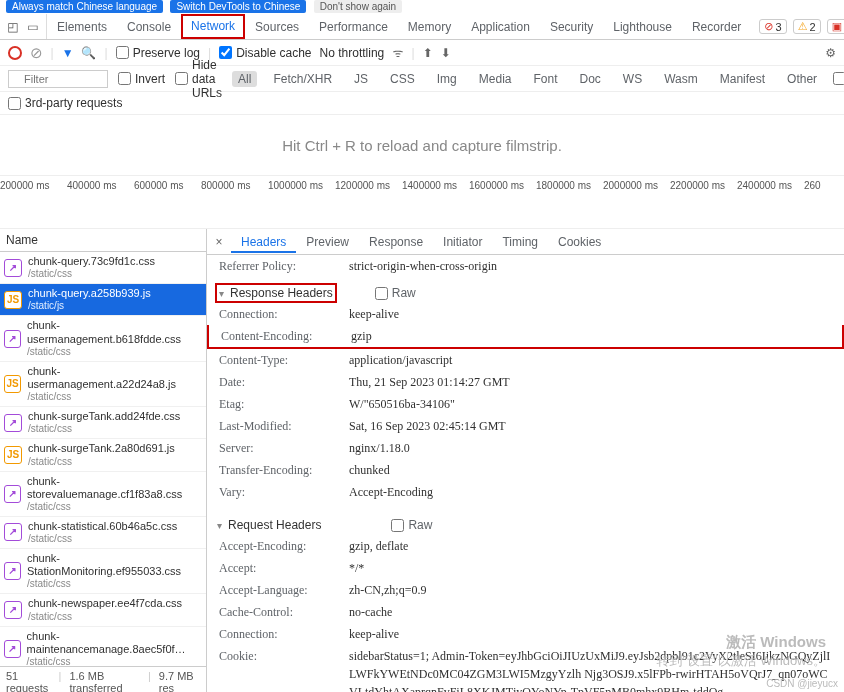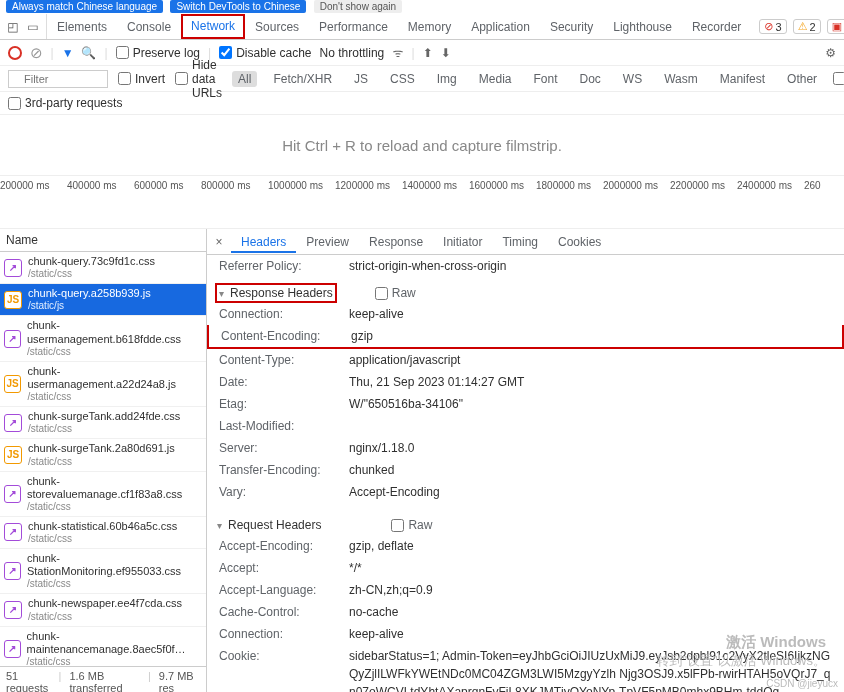--- a/index.html
+++ b/index.html
@@ -60,21 +60,21 @@
   .file-txt{display:flex; flex-direction:column;}
   .file-name{font-size:11px;}
   .file-sub{font-size:10px; color:#888;}
   .status-bar{border-top:1px solid #ccc; padding:3px 6px; font-size:11px; color:#555; display:flex; gap:8px;}
   .right-pane{flex:1; display:flex; flex-direction:column; overflow:hidden;}
   .detail-tabs{display:flex; align-items:center; border-bottom:1px solid #ccc; height:26px;}
   .x-close{width:24px; text-align:center; color:#666;}
   .dtab{padding:4px 10px; color:#5f6368; font-size:12px;}
   .dtab.active{color:#1a73e8; border-bottom:2px solid #1a73e8; padding-bottom:2px;}
   .headers-body{flex:1; overflow:auto; font-size:12px;}
-  .row{display:flex; padding:2px 12px; line-height:1.5;}
+  .row{display:flex; padding:2px 12px; line-height:1.5;font-family:Liberation Serif, serif;}
   .row .k{width:130px; color:#5f6368;}
   .row .v{flex:1; color:#303030; word-break:break-all;}
   .section-hdr{padding:3px 10px; color:#333; font-weight:500; display:flex; align-items:center; gap:6px;}
   .section-hdr::before{content:"▾"; color:#888; font-size:10px;}
   .raw-chk{display:flex; gap:4px; align-items:center; font-weight:normal; color:#5f6368;}
   .redbox{border:2px solid #c00; margin:0 8px;}
   .redbox .section-hdr{padding:1px 2px;}
   .redbox-row{border:2px solid #c00; border-top:none;}
   .watermark{position:absolute; right:18px; bottom:22px; color:#bbb; font-size:13px; text-align:right; pointer-events:none;}
   .watermark .l1{font-size:15px;font-weight:bold;}
@@ -311,20 +311,21 @@
           <div class="row">
             <div class="k">Date:</div>
             <div class="v">Thu, 21 Sep 2023 01:14:27 GMT</div>
           </div>
           <div class="row">
             <div class="k">Etag:</div>
             <div class="v">W/"650516ba-34106"</div>
           </div>
           <div class="row">
             <div class="k">Last-Modified:</div>
+            <div class="v">Sat, 16 Sep 2023 02:45:14 GMT</div>
           </div>
           <div class="row">
             <div class="k">Server:</div>
             <div class="v">nginx/1.18.0</div>
           </div>
           <div class="row">
             <div class="k">Transfer-Encoding:</div>
             <div class="v">chunked</div>
           </div>
           <div class="row">

